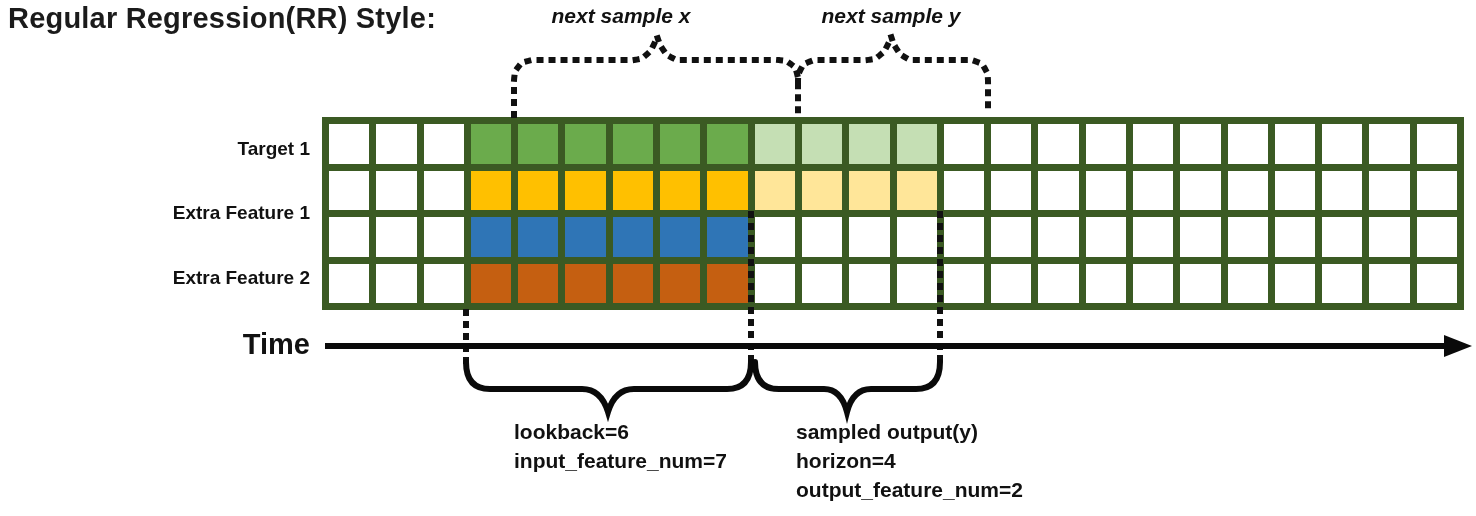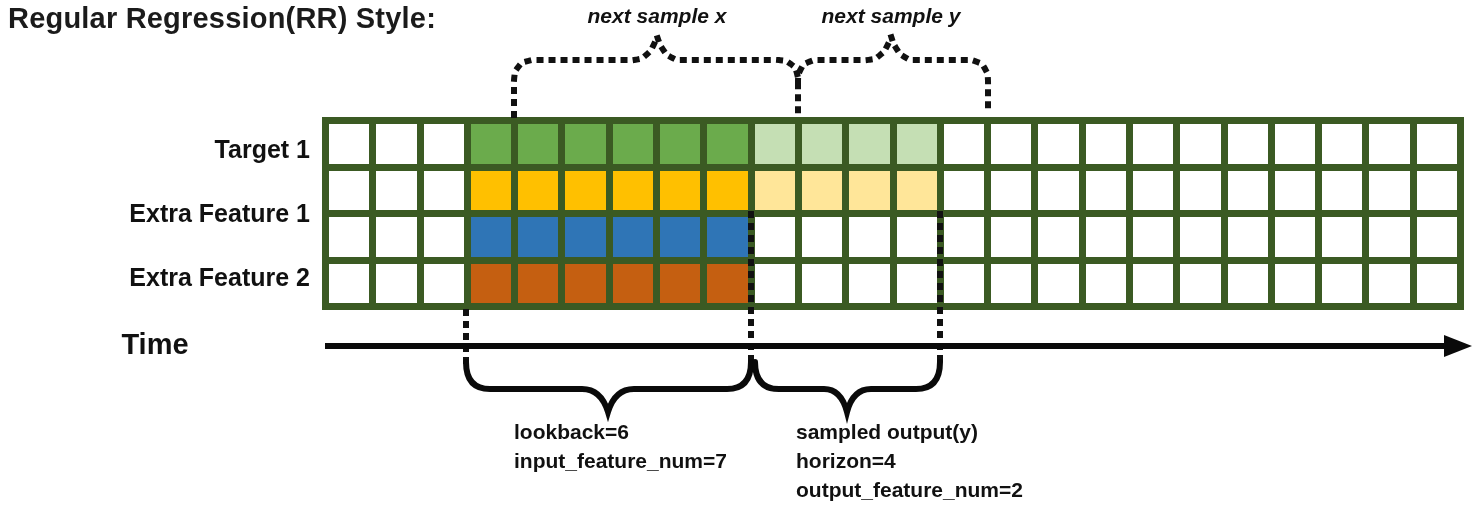--- a/index.html
+++ b/index.html
@@ -8,38 +8,38 @@
     font-family:"Liberation Sans", sans-serif;color:#1b1b1b;overflow:hidden;
   }
   .title{
     position:absolute;left:8px;top:2px;font-size:29px;font-weight:bold;
     letter-spacing:.2px;color:#1b1b1b;white-space:nowrap;
   }
   .next-label{
     position:absolute;top:4px;font-size:21px;font-style:italic;font-weight:600;
     transform:translateX(-50%);white-space:nowrap;color:#111;
   }
-  #next-x{left:657px;font-style:italic;}
+  #next-x{left:621px;font-style:italic;}
   #next-y{left:891px;}
   .row-labels{
     position:absolute;left:0;top:117px;width:310px;height:193px;
     display:flex;flex-direction:column;
   }
   .row-labels .lbl{
     flex:1;display:flex;align-items:center;justify-content:flex-end;
-    font-weight:bold;font-size:25px;color:#111;white-space:nowrap;
+    font-weight:bold;font-size:19px;color:#111;white-space:nowrap;
   }
   #sample-grid{
     position:absolute;left:322px;top:117px;width:1142px;height:193px;
     display:grid;grid-template-columns:repeat(24,1fr);grid-template-rows:repeat(4,1fr);
     gap:7px;padding:7px;box-sizing:border-box;
   }
   #sample-grid .cell{background:#fff;}
   .time-label{
-    position:absolute;left:0;top:328px;width:310px;text-align:center;
+    position:absolute;left:0;top:328px;width:310px;text-align:right;
     font-size:29px;font-weight:bold;color:#111;
   }
   .ann{
     position:absolute;top:417px;font-size:21px;font-weight:600;line-height:29px;
     white-space:nowrap;color:#111;
   }
   #ann-input{left:514px;}
   #ann-output{left:770px;margin-left:26px;}
   svg.overlay{position:absolute;left:0;top:0;pointer-events:none;}
 </style>

